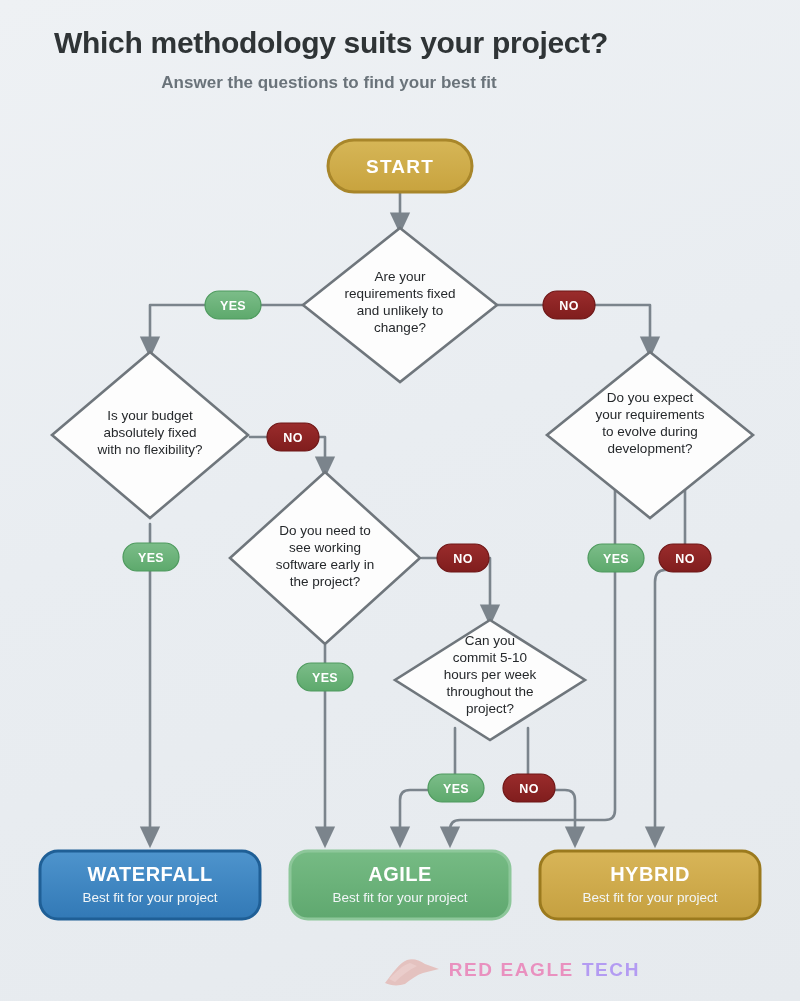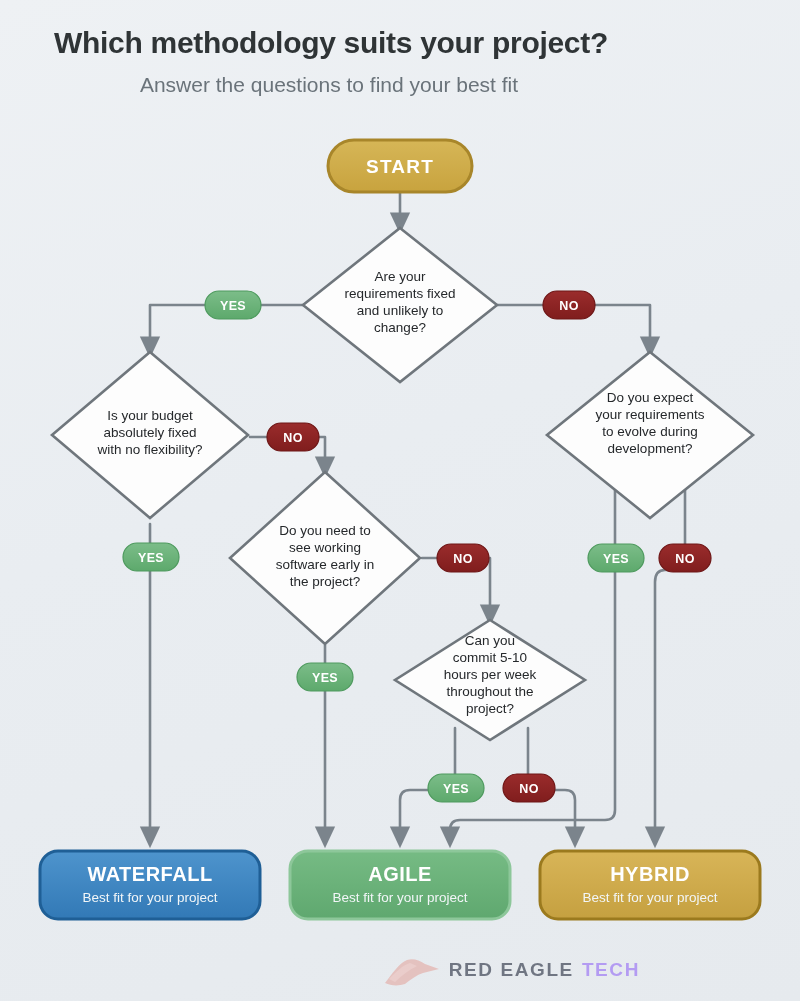--- a/index.html
+++ b/index.html
@@ -10,21 +10,21 @@
     overflow:hidden;
     position:relative;
   }
   .page{position:relative;width:662px;height:1001px;}
   .header{text-align:center;padding-top:26px;}
   .title{
     font-size:30px;font-weight:bold;color:#2f3436;letter-spacing:-0.3px;
     margin:0;line-height:1.1;
   }
   .subtitle{
-    font-size:21px;color:#6a737a;margin:14px 4px 0 0;font-weight:normal;
+    font-size:17px;color:#6a737a;margin:14px 4px 0 0;font-weight:bold;
   }
   svg.flow{position:absolute;left:0;top:118px;}
   .dlabel{
     font-family:"Liberation Sans", sans-serif;
     font-size:13.5px;fill:#25282b;text-anchor:middle;
   }
   .badge-txt{
     font-family:"Liberation Sans", sans-serif;
     font-size:12.5px;font-weight:bold;fill:#ffffff;text-anchor:middle;
     letter-spacing:0.4px;
@@ -46,21 +46,21 @@
   .conn{fill:none;stroke:#7b848c;stroke-width:2.6;stroke-linecap:round;stroke-linejoin:round;}
   .diamond{fill:#fdfdfd;stroke:#6f767c;stroke-width:2.6;}
   .footer-logo{
     position:absolute;right:22px;bottom:14px;
     display:flex;align-items:center;gap:8px;opacity:.55;
   }
   .logo-word{
     font-size:19px;font-weight:bold;letter-spacing:1.6px;
     font-family:"Liberation Sans", sans-serif;
   }
-  .lw-gray{color:#0f172a;}
+  .lw-gray{color:#ec4899;}
   .lw-red{color:#8b5cf6;}
 </style>
 </head>
 <body>
 
 <div class="page">
 
   <div class="header">
     <h1 class="title">Which methodology suits your project?</h1>
     <p class="subtitle">Answer the questions to find your best fit</p>

